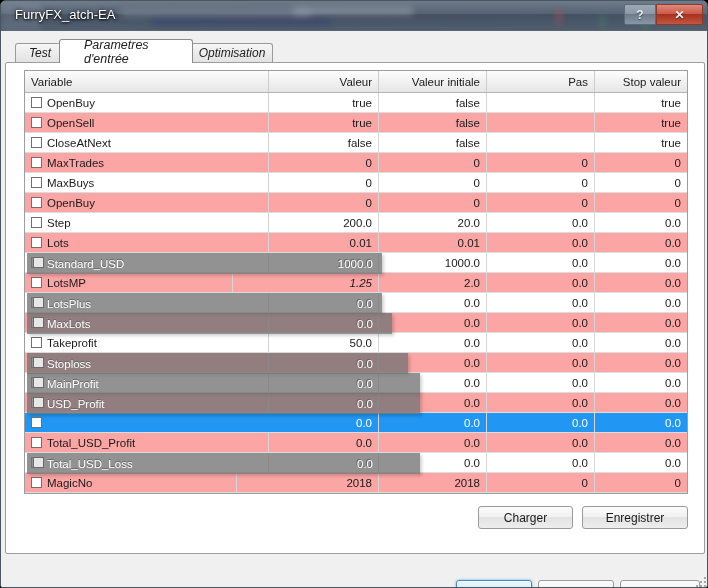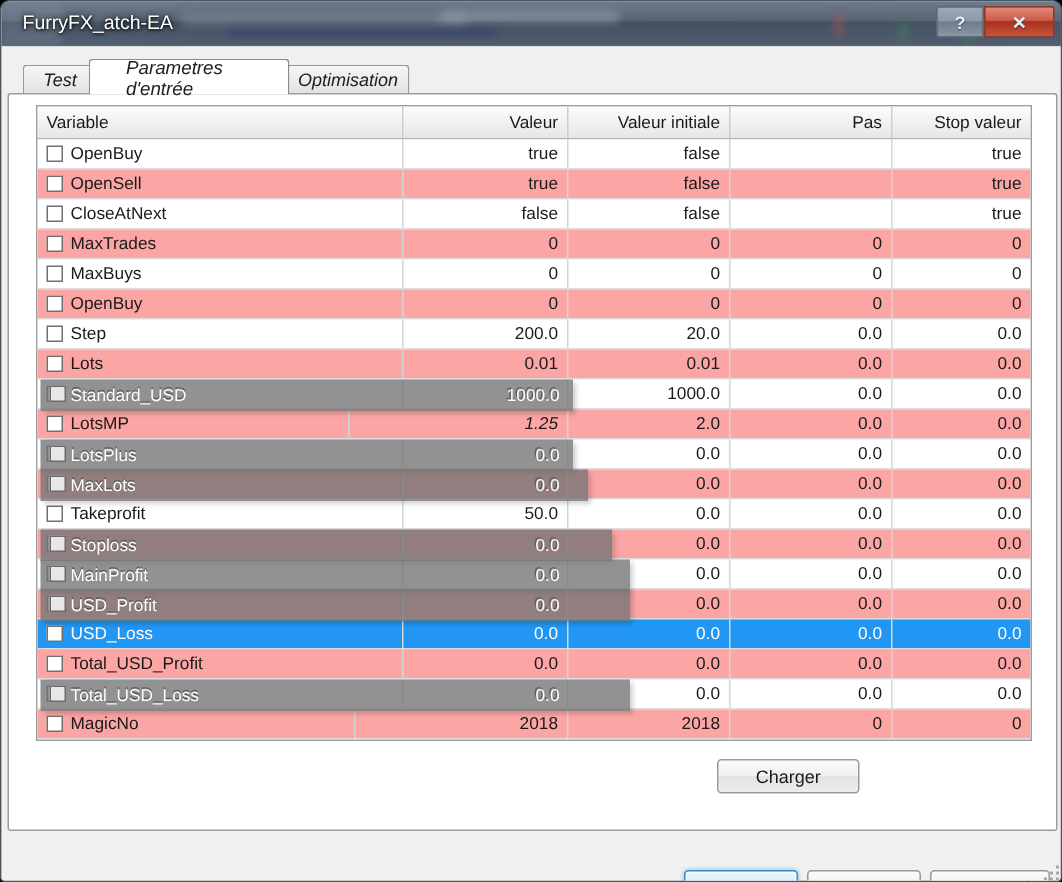--- a/index.html
+++ b/index.html
@@ -402,21 +402,20 @@
               <span class="chk"></span>
               <div class="cell namecell" style="left: 0px; width: 244px;">USD_Profit</div>
               <div class="cell right" style="left: 244px; width: 110px;">0.0</div>
               <div class="cell right" style="left: 354px; width: 108px;">0.0</div>
               <div class="cell right" style="left: 462px; width: 108px;">0.0</div>
               <div class="cell right last" style="left: 570px; width: 92px;">0.0</div>
               <div class="rowline"></div>
             </div>
             <div class="row odd selected">
               <span class="chk"></span>
-              <div class="cell namecell" style="left: 0px; width: 244px;">USD_Loss</div>
               <div class="cell right" style="left: 244px; width: 110px;">0.0</div>
               <div class="cell right" style="left: 354px; width: 108px;">0.0</div>
               <div class="cell right" style="left: 462px; width: 108px;">0.0</div>
               <div class="cell right last" style="left: 570px; width: 92px;">0.0</div>
               <div class="rowline"></div>
             </div>
             <div class="row even">
               <span class="chk"></span>
               <div class="cell namecell" style="left: 0px; width: 244px;">Total_USD_Profit</div>
               <div class="cell right" style="left: 244px; width: 110px;">0.0</div>
@@ -475,20 +474,21 @@
             <span class="gb-text right" style="left: 242px; width: 104px;">0.0</span>
           </div>
           <div class="graybar" style="left: 2px; top: 382px; width: 393px;">
             <span class="gb-chk"></span>
             <span class="gb-text" style="left: 20px; width: 200px;">Total_USD_Loss</span>
             <span class="gb-text right" style="left: 242px; width: 104px;">0.0</span>
           </div>
         </div>
 
       <div class="pbtn" id="btn-charger">Charger</div>
+      <div class="pbtn" id="btn-enregistrer">Enregistrer</div>
     </div>
 
     <div id="btn-ok">OK</div>
     <div id="btn-annuler">Annuler</div>
     <div id="btn-remise">Remise a zéro</div>
 
     <div id="grip">
         <i style="right: 0px; bottom: 8px;"></i>
         <i style="right: 0px; bottom: 4px;"></i>
         <i style="right: 4px; bottom: 4px;"></i>

